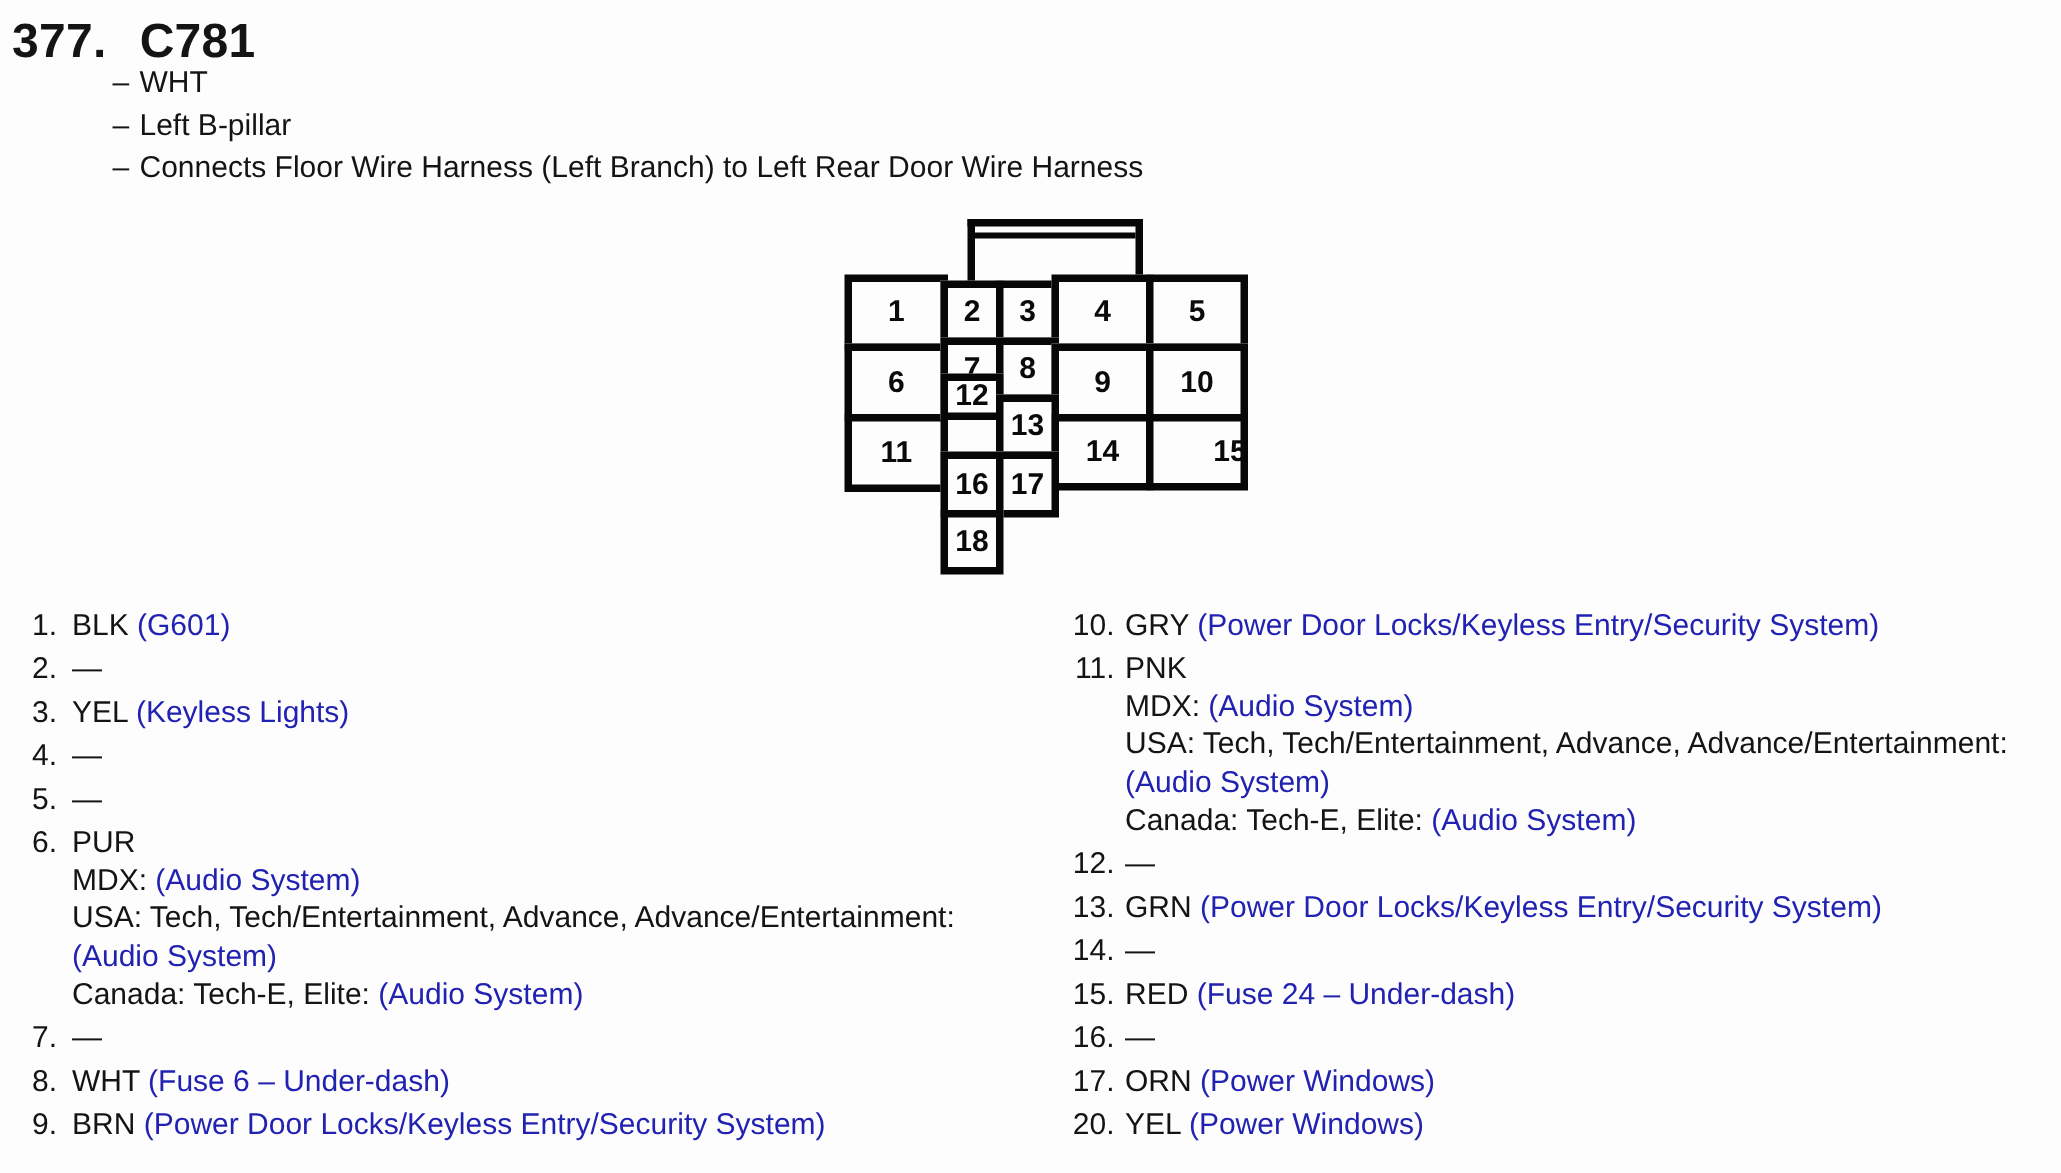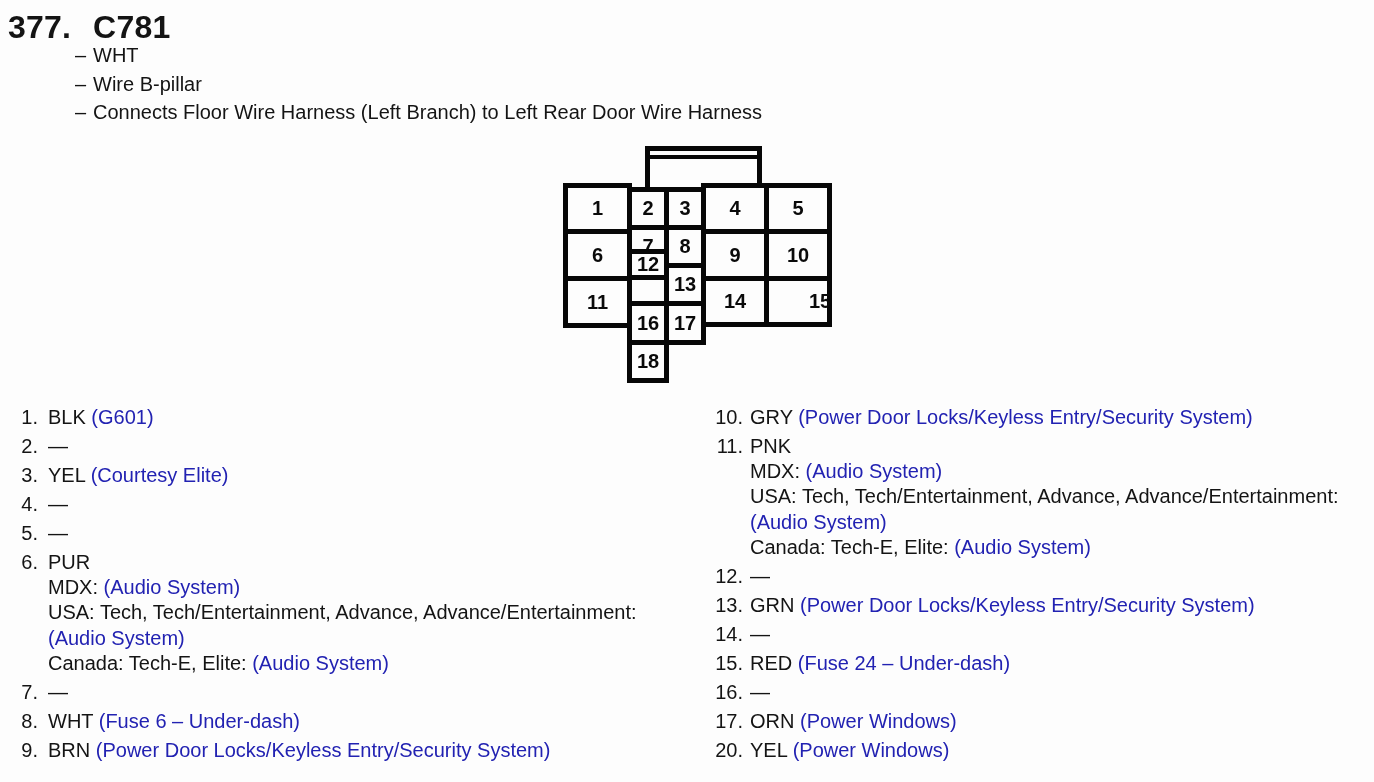--- a/index.html
+++ b/index.html
@@ -50,21 +50,21 @@
   <span class="idx">377.</span><span class="code">C781</span>
 </div>
 
 <div class="bullets">
     <div class="bullet-line">
       <span class="dash">–</span>
       <span>WHT</span>
     </div>
     <div class="bullet-line">
       <span class="dash">–</span>
-      <span>Wire B-pillar</span>
+      <span>Left B-pillar</span>
     </div>
     <div class="bullet-line">
       <span class="dash">–</span>
       <span>Connects Floor Wire Harness (Left Branch) to Left Rear Door Wire Harness</span>
     </div>
   </div>
 
 <div class="connector">
   <div class="tab" style="left:645px;top:146px;width:117px;height:42px;">
     <div class="tab-line"></div>
@@ -134,21 +134,21 @@
     </div>
     <div class="pin">
       <span class="num">2.</span>
       <div class="content">
         <div class="line"><span>—</span></div>
       </div>
     </div>
     <div class="pin">
       <span class="num">3.</span>
       <div class="content">
-        <div class="line"><span>YEL </span><span class="link">(Courtesy Elite)</span></div>
+        <div class="line"><span>YEL </span><span class="link">(Keyless Lights)</span></div>
       </div>
     </div>
     <div class="pin">
       <span class="num">4.</span>
       <div class="content">
         <div class="line"><span>—</span></div>
       </div>
     </div>
     <div class="pin">
       <span class="num">5.</span>

